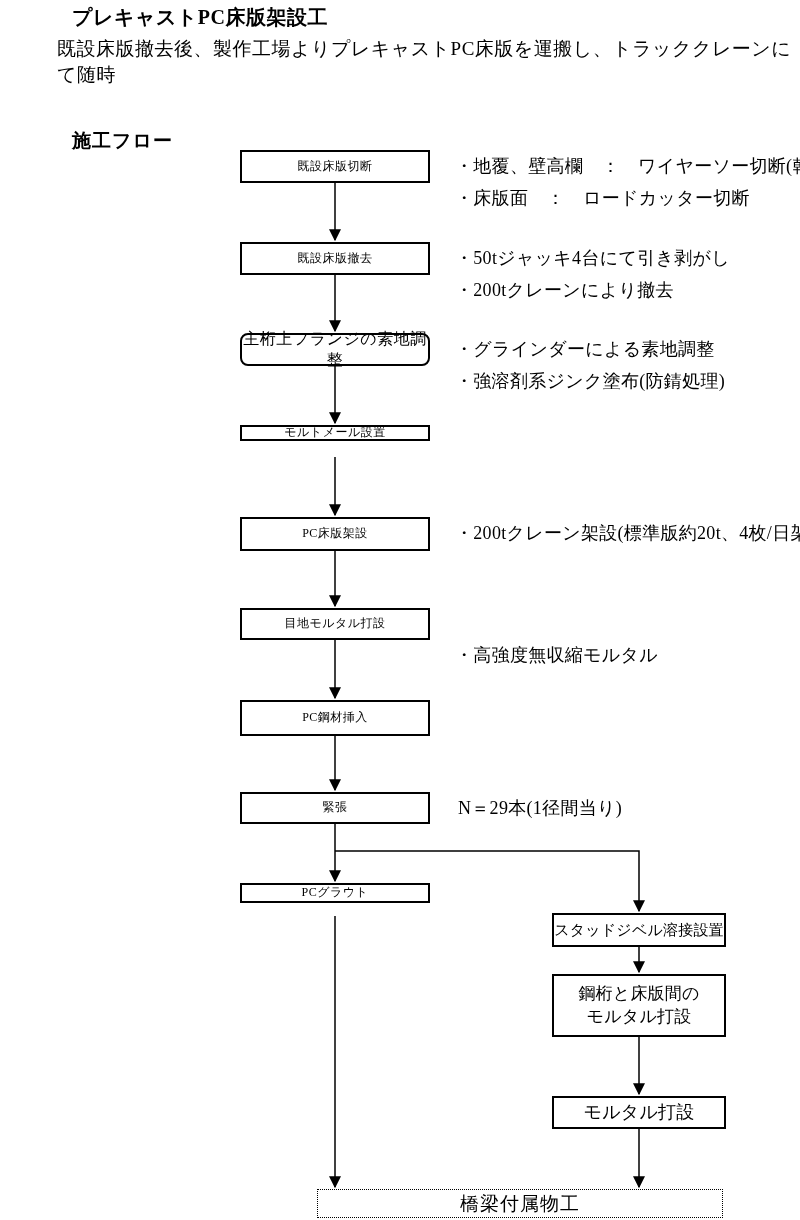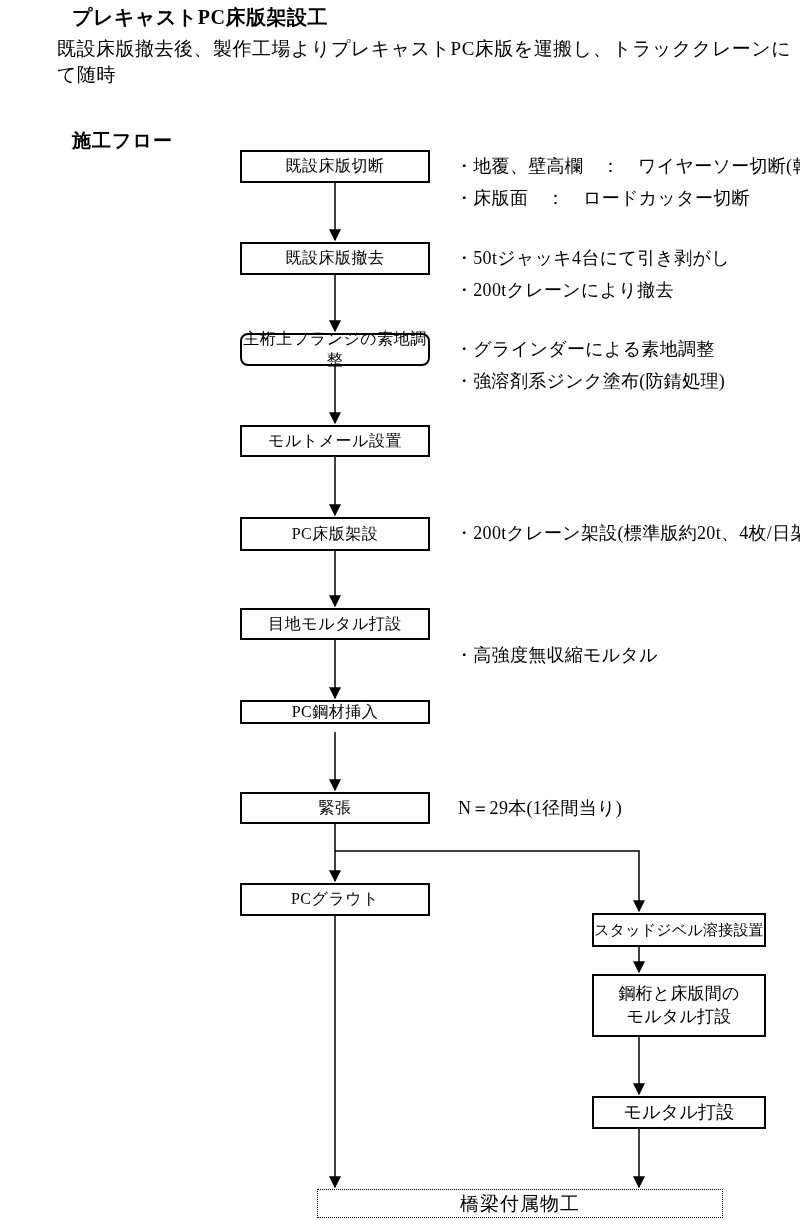--- a/index.html
+++ b/index.html
@@ -28,37 +28,36 @@
     left: 72px; top: 128px;
     font-size: 19px; font-weight: bold;
     letter-spacing: 1px;
   }
   .flow-box {
     position: absolute;
     left: 240px; width: 190px;
     border: 2px solid #000000;
     background: #ffffff;
     display: flex; align-items: center; justify-content: center;
-    font-size: 16px;
+    font-size: 12px;
     letter-spacing: 0.5px;
     text-align: center;
     line-height: 1.3;
   }
   .branch-box {
     position: absolute;
     left: 552px; width: 174px;
     border: 2px solid #000000;
     background: #ffffff;
     display: flex; align-items: center; justify-content: center;
     font-size: 18px;
     letter-spacing: 0.2px;
     text-align: center;
     line-height: 1.35;
     white-space: pre-line;
-    margin-left: 40px;
   }
   .final-box {
     position: absolute;
     left: 317px; top: 1189px; width: 406px; height: 29px;
     border: 1px dotted #000000;
     background: #ffffff;
     display: flex; align-items: center; justify-content: center;
     font-size: 19px;
     letter-spacing: 1px;
   }
@@ -104,26 +103,26 @@
       <path d="M335,916 V1187" marker-end="url(#ah)"></path>
       <path d="M639,947 V972" marker-end="url(#ah)"></path>
       <path d="M639,1037 V1094" marker-end="url(#ah)"></path>
       <path d="M639,1129 V1187" marker-end="url(#ah)"></path>
     </g>
   </svg>
 
   <div class="flow-box" style="top:150px;height:33px;">既設床版切断</div>
   <div class="flow-box" style="top:242px;height:33px;">既設床版撤去</div>
   <div class="flow-box" style="top:333px;height:33px;font-size:16px;border-radius:8px;">主桁上フランジの素地調整</div>
-  <div class="flow-box" style="top:425px;height:32px;">モルトメール設置</div>
+  <div class="flow-box" style="top:425px;height:16px;">モルトメール設置</div>
   <div class="flow-box" style="top:517px;height:34px;">PC床版架設</div>
   <div class="flow-box" style="top:608px;height:32px;">目地モルタル打設</div>
-  <div class="flow-box" style="top:700px;height:24px;">PC鋼材挿入</div>
+  <div class="flow-box" style="top:700px;height:36px;">PC鋼材挿入</div>
   <div class="flow-box" style="top:792px;height:32px;">緊張</div>
-  <div class="flow-box" style="top:883px;height:33px;">PCグラウト</div>
+  <div class="flow-box" style="top:883px;height:20px;">PCグラウト</div>
 
   <div class="branch-box" style="top:913px;height:34px;font-size:15px;">スタッドジベル溶接設置</div>
   <div class="branch-box" style="top:974px;height:63px;font-size:17px;">鋼桁と床版間の
 モルタル打設</div>
   <div class="branch-box" style="top:1096px;height:33px;">モルタル打設</div>
 
   <div class="final-box">橋梁付属物工</div>
 
   <div class="note-group" style="top:150px;">
     <div class="note-line">・地覆、壁高欄　：　ワイヤーソー切断(乾式)</div>

